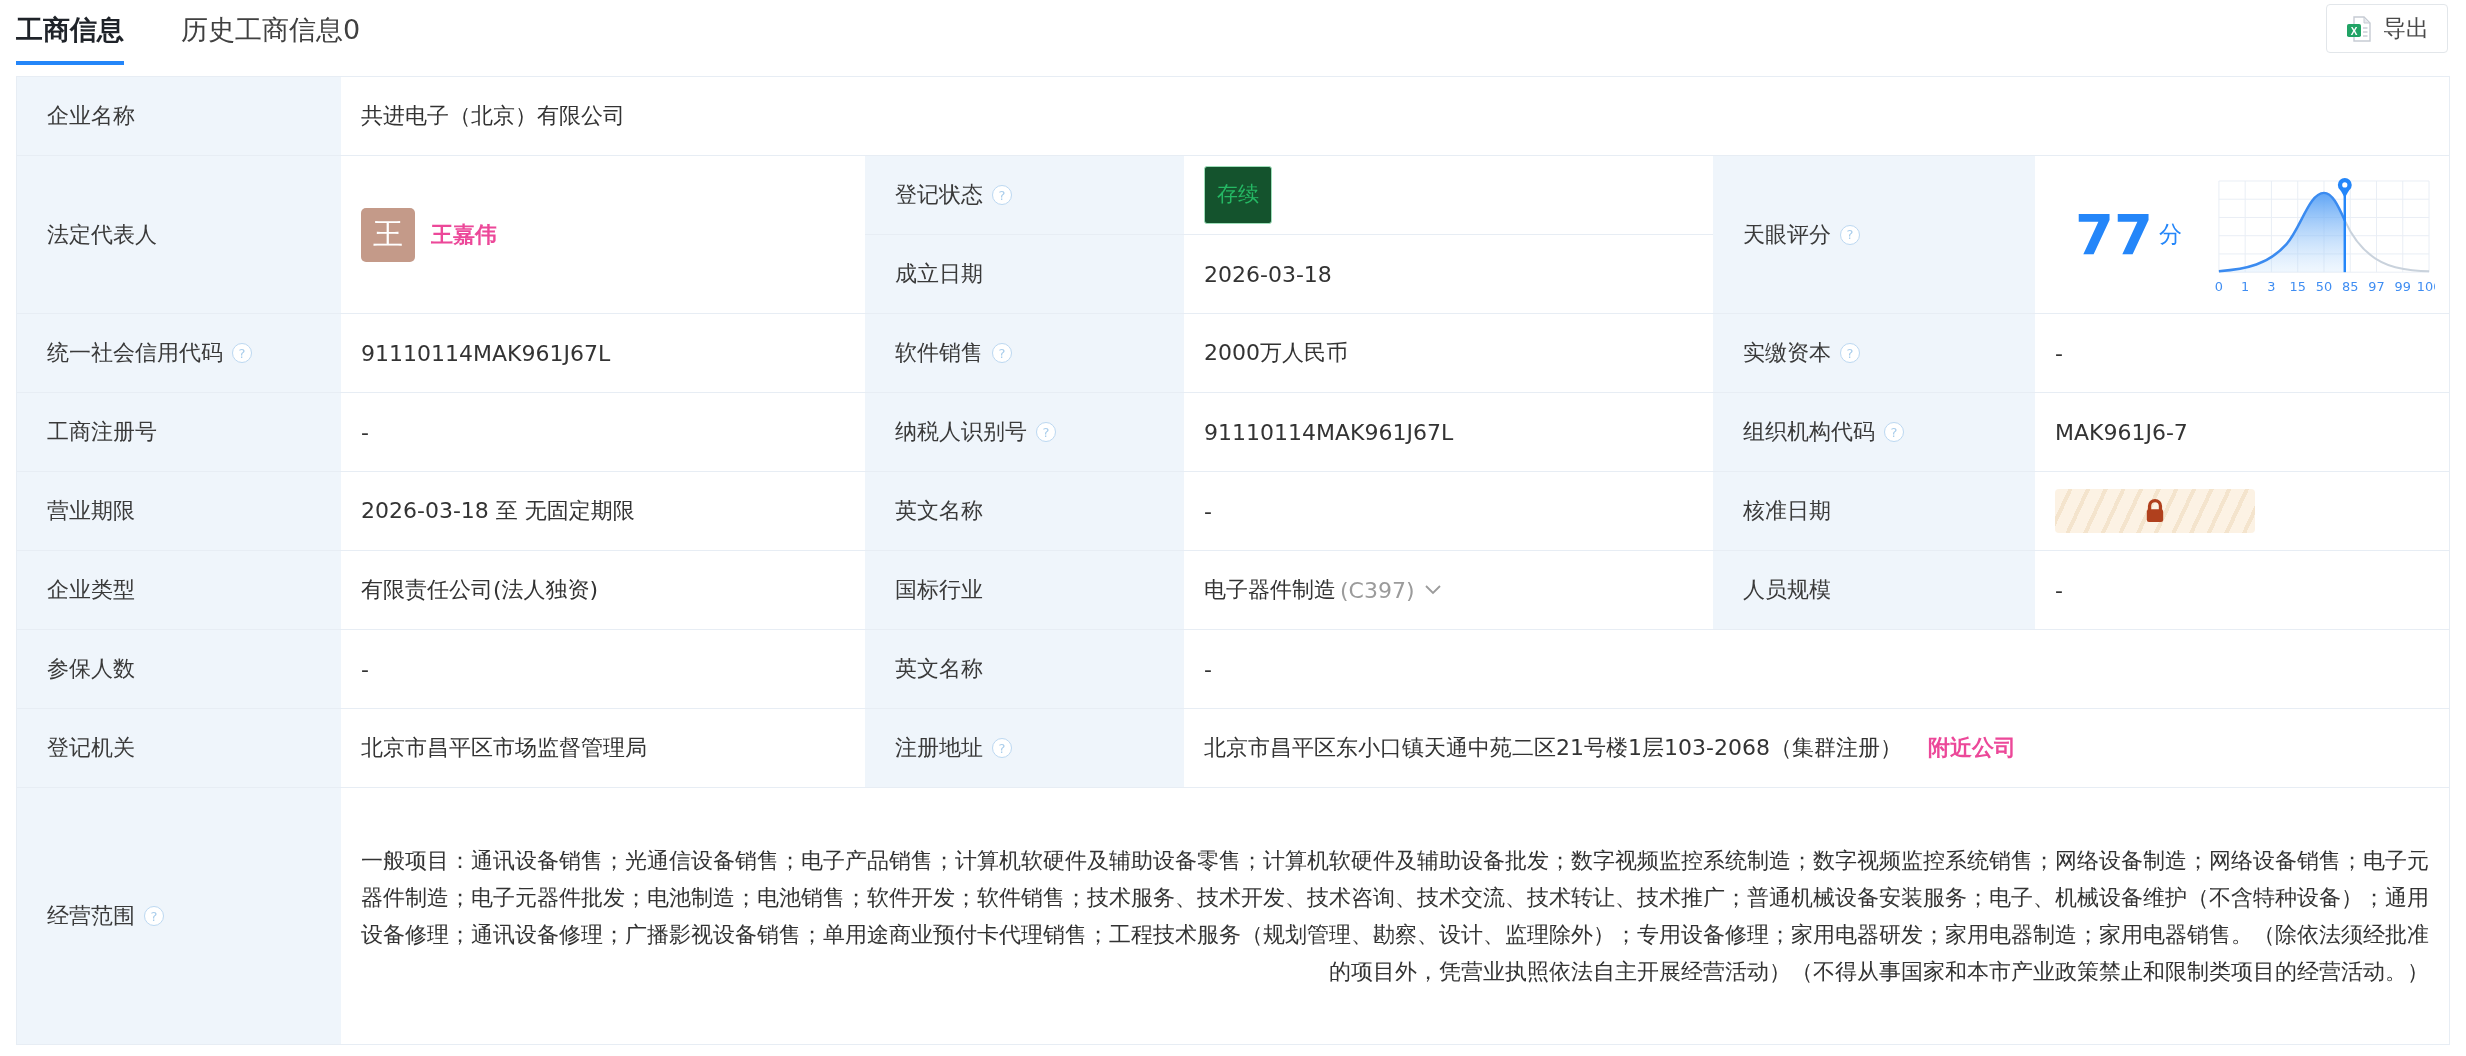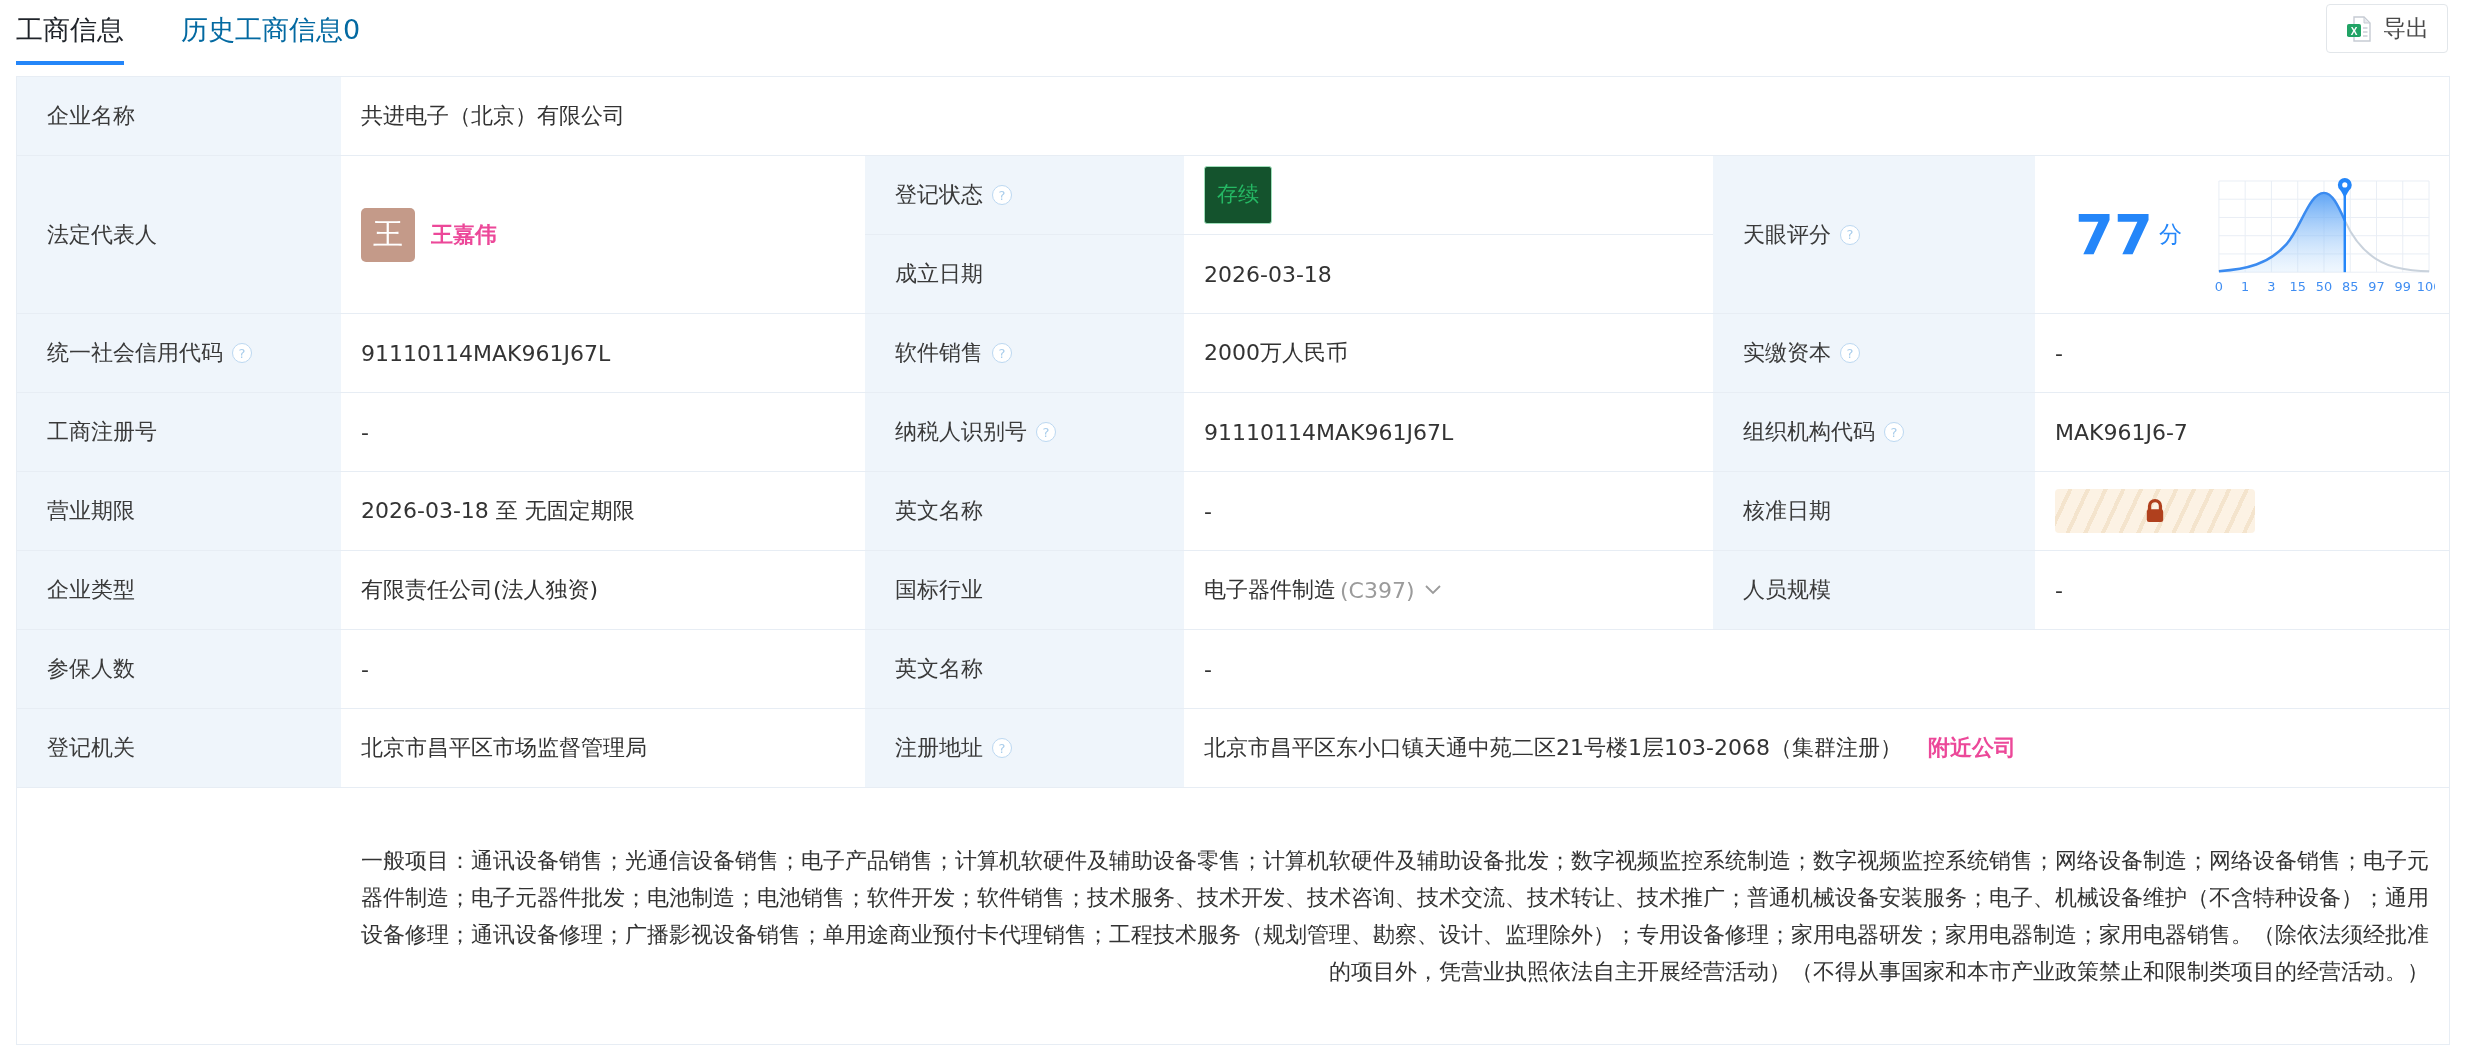--- a/index.html
+++ b/index.html
@@ -5,22 +5,22 @@
   * { box-sizing: border-box; }
   html,body { margin:0; padding:0; }
   body {
     width:2466px; height:1056px; background:#fff;
     font-family:"DejaVu Sans","Liberation Sans",sans-serif;
     color:#333; overflow:hidden;
   }
   
   .topbar { position:relative; padding:12px 16px 0 16px; height:64px; }
   .tab { display:inline-block; margin-right:52px; font-size:27px; padding-bottom:13px; cursor:pointer; }
-  .tab.active { color:#1f2329; font-weight:normal; border-bottom:4px solid #2486f9; }
-  .tab.inactive { color:#0369a1; }
+  .tab.active { color:#1f2329; font-weight:bold; border-bottom:4px solid #2486f9; }
+  .tab.inactive { color:#404040; }
   .export-btn {
     position:absolute; right:18px; top:4px; display:flex; align-items:center; gap:10px;
     border:1px solid #e2e6ea; border-radius:4px; padding:8px 18px;
     font-size:23px; color:#4a4a4a; background:#fff; cursor:pointer;
   }
   
   .tbl {
     margin:12px 16px 0 16px;
     display:grid;
     grid-template-columns:324px 524px 319px 529px 322px 1fr;
@@ -282,17 +282,21 @@
   </div>
   <div class="cell lbl" style="grid-area:9/3/10/4">
     <span>注册地址</span>
     <span class="help"></span>
   </div>
   <div class="cell val" style="grid-area:9/4/10/7">
     <span>北京市昌平区东小口镇天通中苑二区21号楼1层103-2068（集群注册）</span>
     <a class="link" style="margin-left:26px">附近公司</a>
   </div>
 
+  <div class="cell lbl nb" style="grid-area:10/1/11/2">
+    <span>经营范围</span>
+    <span class="help"></span>
+  </div>
   <div class="cell val nb scope-cell" style="grid-area:10/2/11/7">
     <span class="scope-text">一般项目：通讯设备销售；光通信设备销售；电子产品销售；计算机软硬件及辅助设备零售；计算机软硬件及辅助设备批发；数字视频监控系统制造；数字视频监控系统销售；网络设备制造；网络设备销售；电子元器件制造；电子元器件批发；电池制造；电池销售；软件开发；软件销售；技术服务、技术开发、技术咨询、技术交流、技术转让、技术推广；普通机械设备安装服务；电子、机械设备维护（不含特种设备）；通用设备修理；通讯设备修理；广播影视设备销售；单用途商业预付卡代理销售；工程技术服务（规划管理、勘察、设计、监理除外）；专用设备修理；家用电器研发；家用电器制造；家用电器销售。（除依法须经批准的项目外，凭营业执照依法自主开展经营活动）（不得从事国家和本市产业政策禁止和限制类项目的经营活动。）</span>
   </div>
 
 </div>
 
 </body></html>

